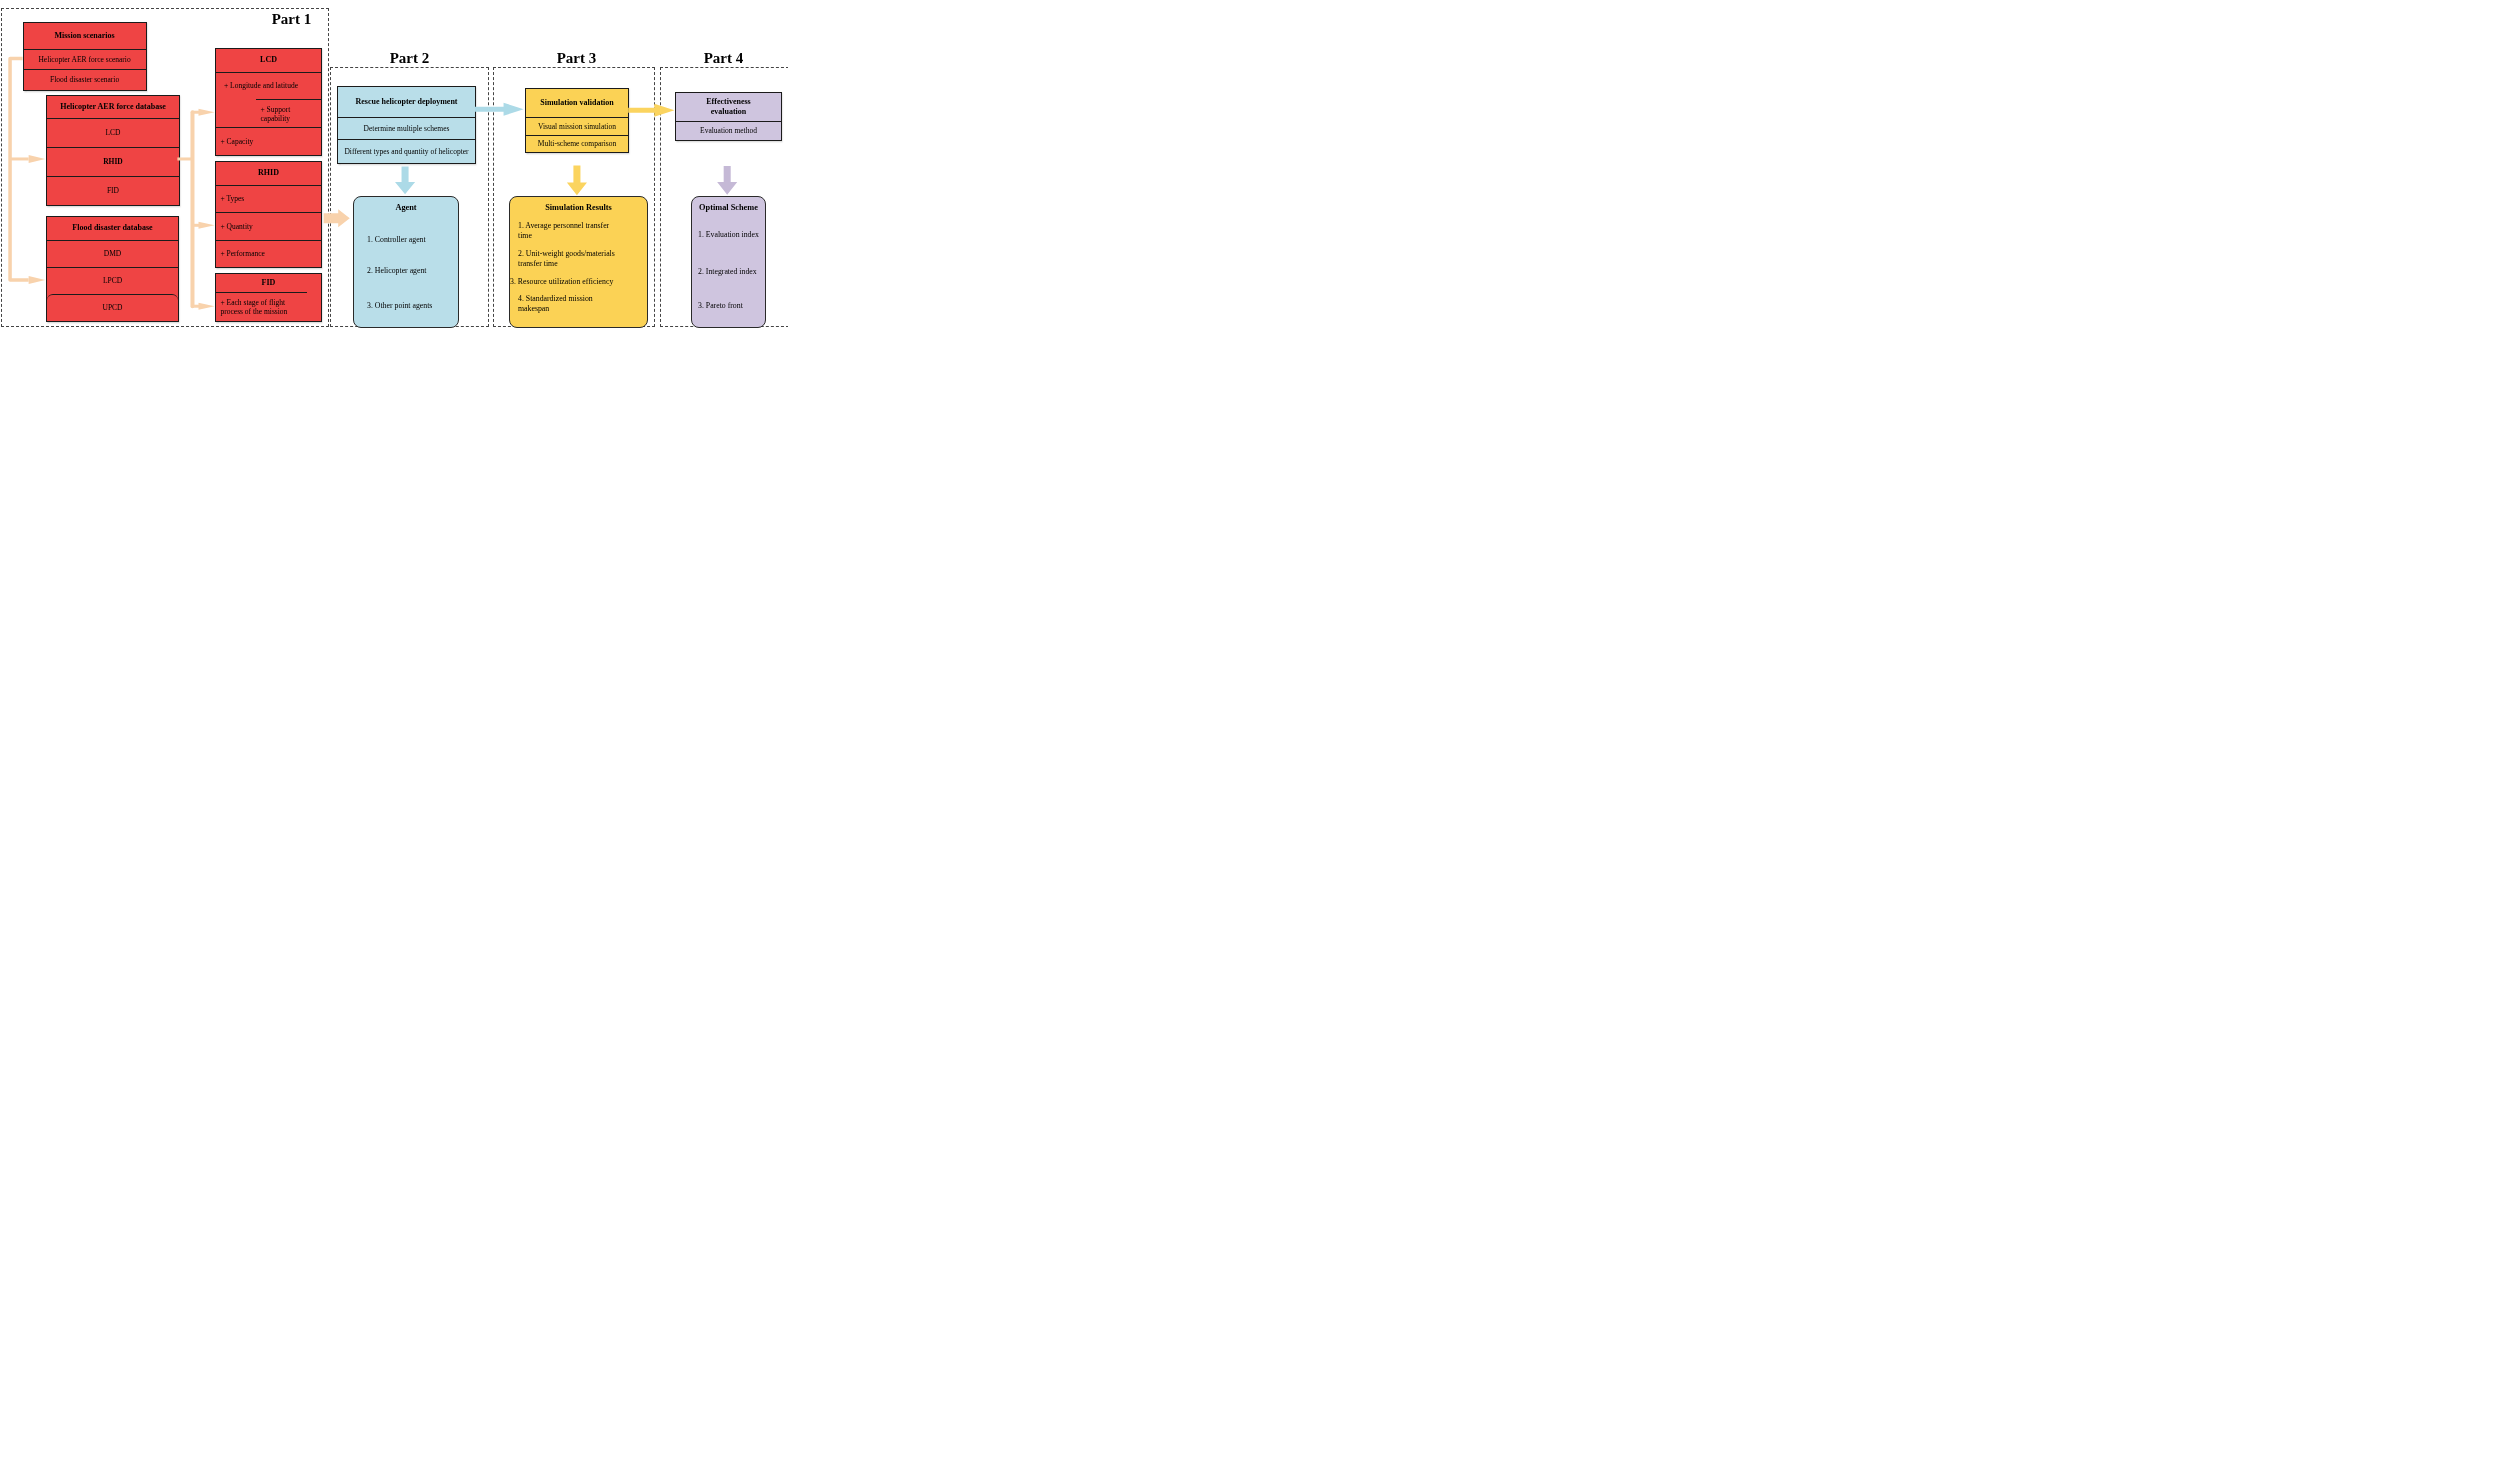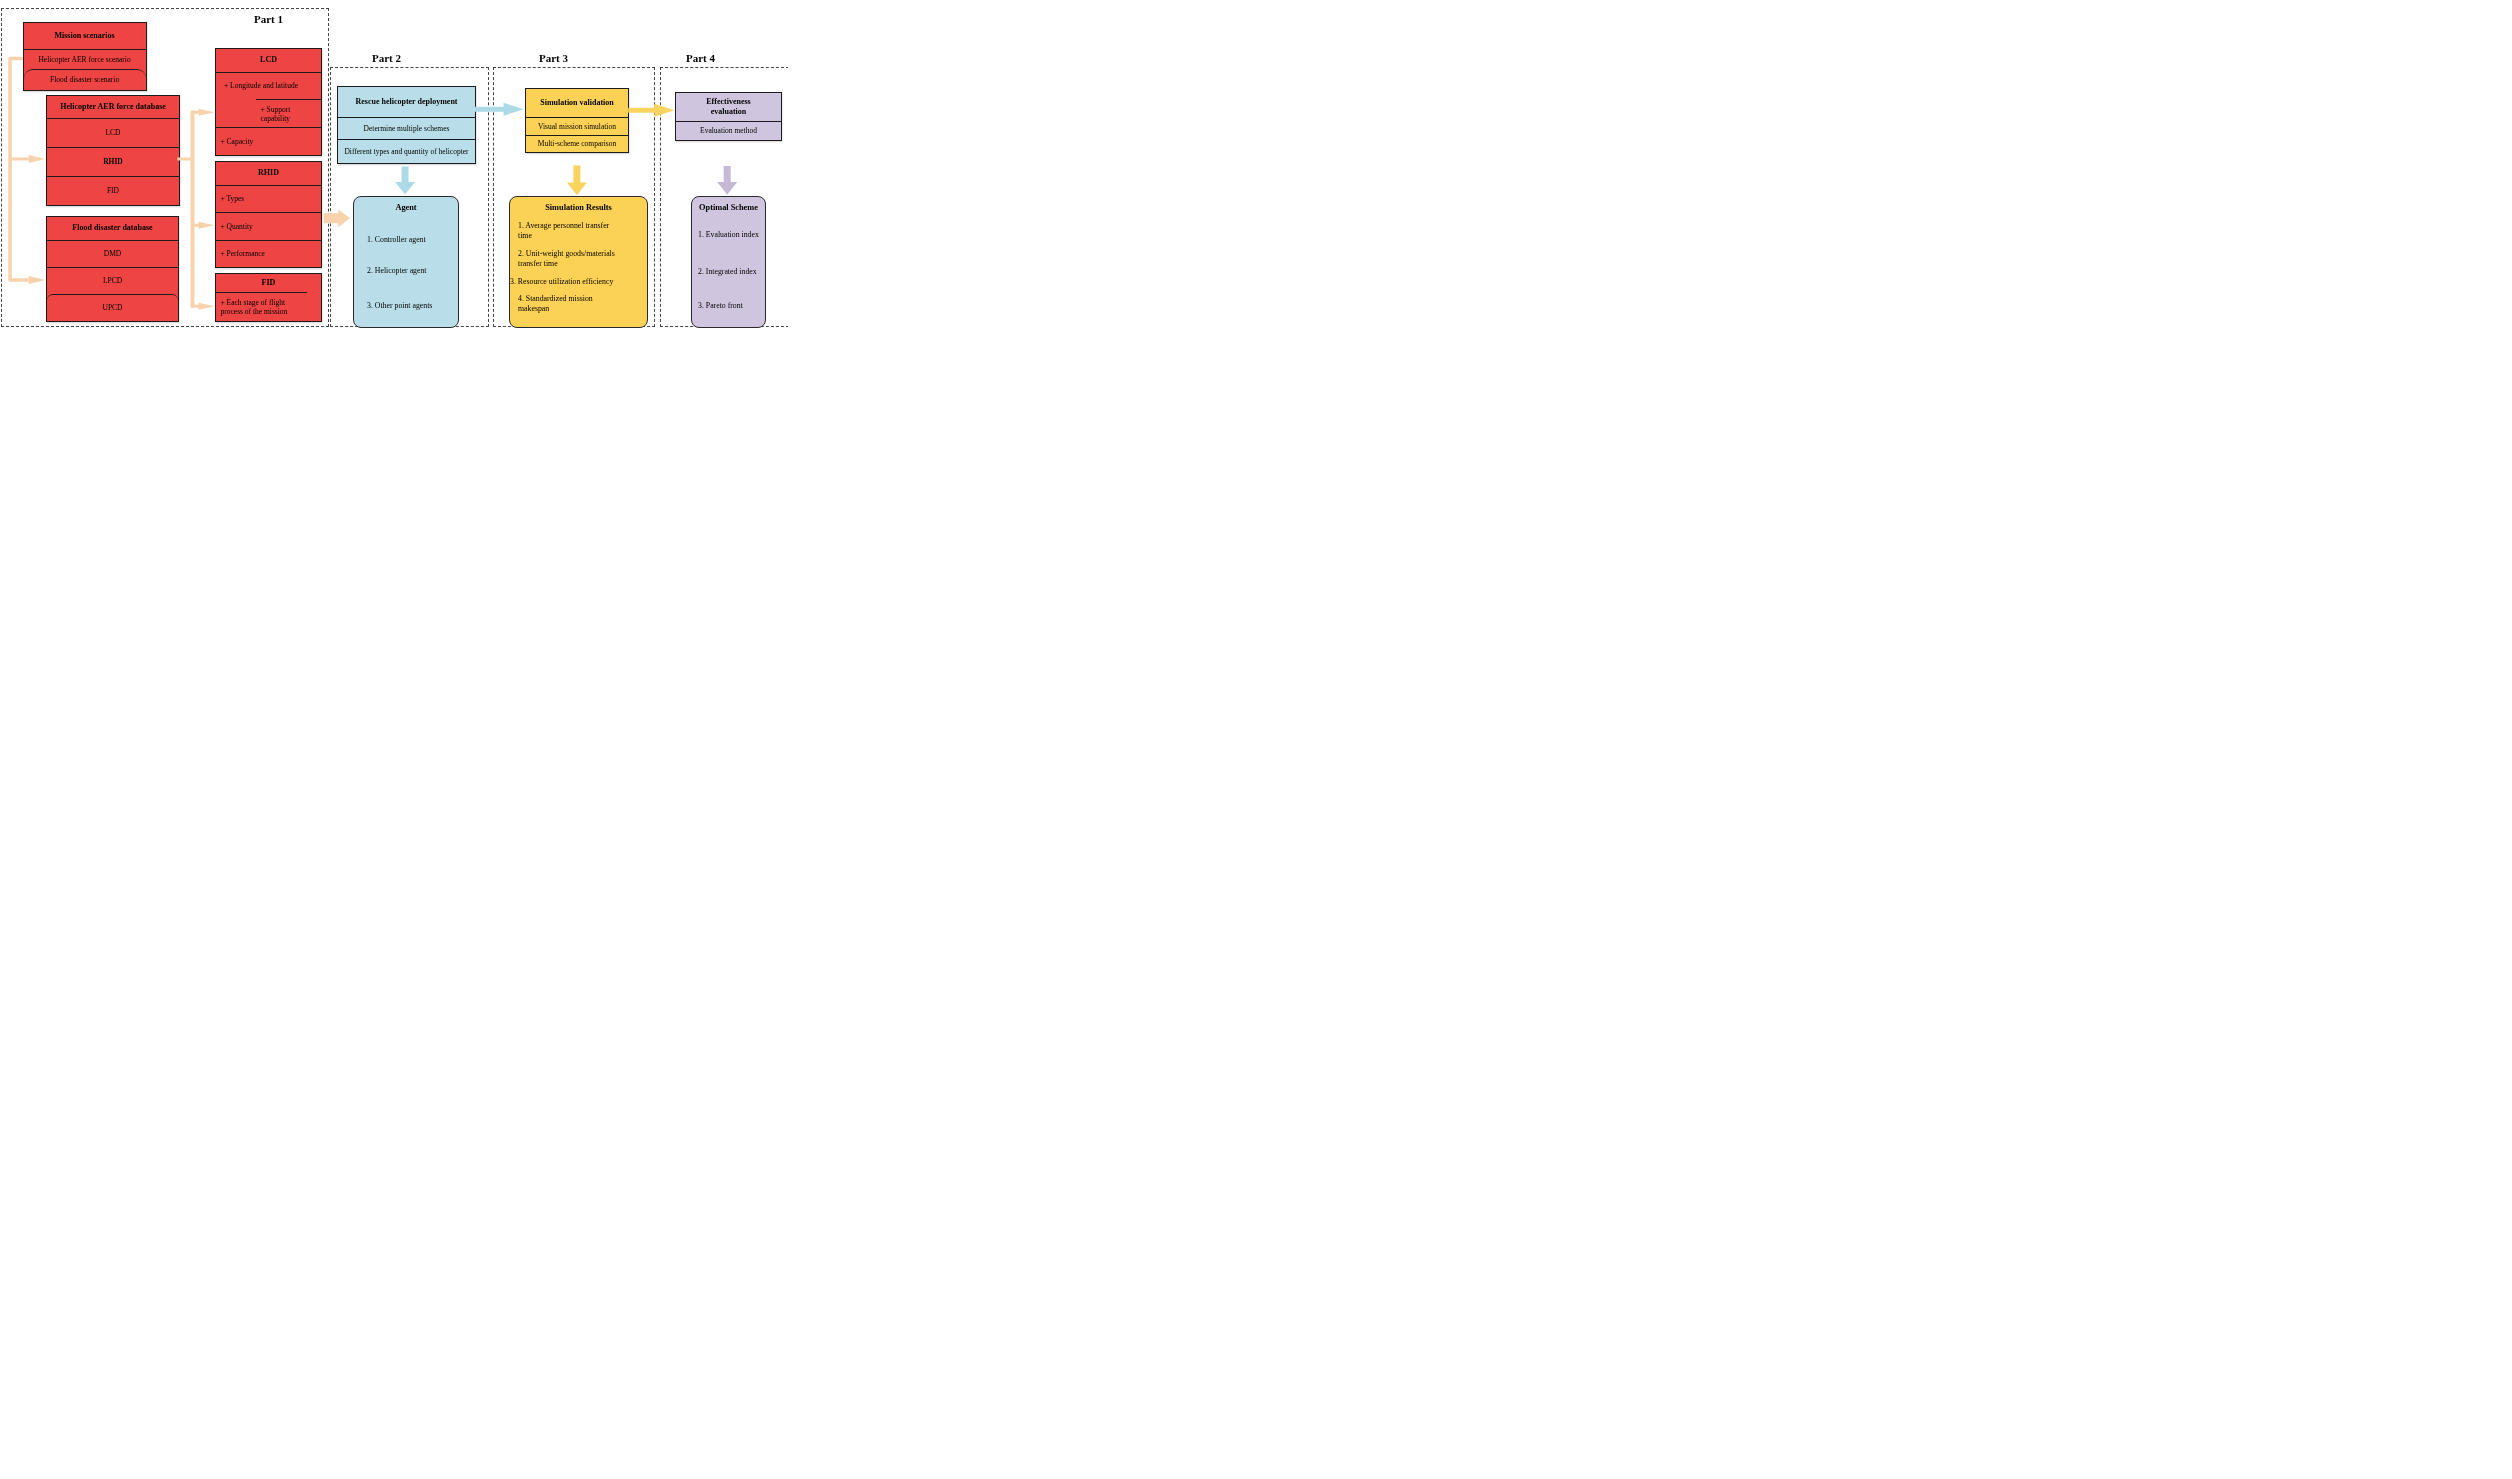--- a/index.html
+++ b/index.html
@@ -1,19 +1,19 @@
 <!DOCTYPE html>
 <html style="font-size:8px"><head>
 <meta charset="utf-8">
 <style>
   html,body{margin:0;padding:0;background:#ffffff;}
   #stage{position:relative;width:788px;height:331px;background:#ffffff;overflow:hidden;
          font-family:"Liberation Serif","DejaVu Serif",serif;color:#000;}
   .region{position:absolute;border:0.8px dashed #444;background:transparent;}
-  .part-label{position:absolute;font-weight:bold;font-size:11px;line-height:16px;}
+  .part-label{position:absolute;font-weight:bold;font-size:15px;text-align:center;line-height:16px;}
   .box{position:absolute;display:flex;flex-direction:column;border:0.8px solid #1b1b1b;
        box-shadow:0.8px 1px 1.5px rgba(120,120,120,.40);}
   .peach{background:#ef4444;}
   .blue{background:#B9DEE9;}
   .yellow{background:#FBD255;}
   .purple{background:#CFC5DF;}
   .cell{display:flex;align-items:center;justify-content:center;text-align:center;
         font-size:7.5px;line-height:1.22;padding:0 3px;}
   .cell + .cell{border-top:0.8px solid #1b1b1b;}
   .hdr{font-weight:bold;font-size:8px;}
@@ -36,21 +36,21 @@
   <div class="region" style="left:660px;top:67px;width:127px;height:258px;"></div>
 
   <div class="part-label" style="left:254px;top:11px;width:75px;">Part 1</div>
   <div class="part-label" style="left:372px;top:50px;width:75px;">Part 2</div>
   <div class="part-label" style="left:539px;top:50px;width:75px;">Part 3</div>
   <div class="part-label" style="left:686px;top:50px;width:75px;">Part 4</div>
 
   <div class="box peach" style="left:22.6px;top:21.6px;width:122px;height:67px;">
     <div class="cell hdr" style="flex:0 0 26px;">Mission scenarios</div>
     <div class="cell" style="flex:1;">Helicopter AER force scenario</div>
-    <div class="cell" style="flex:1;border-radius:9px;">Flood disaster scenario</div>
+    <div class="cell" style="flex:1;">Flood disaster scenario</div>
   </div>
 
   <div class="box peach" style="left:46px;top:95px;width:132px;height:109px;">
     <div class="cell hdr" style="flex:0 0 22px;">Helicopter AER force database</div>
     <div class="cell" style="flex:1;">LCD</div>
     <div class="cell bold" style="flex:1;">RHID</div>
     <div class="cell" style="flex:1;">FID</div>
   </div>
 
   <div class="box peach" style="left:46px;top:216px;width:131px;height:104px;">

